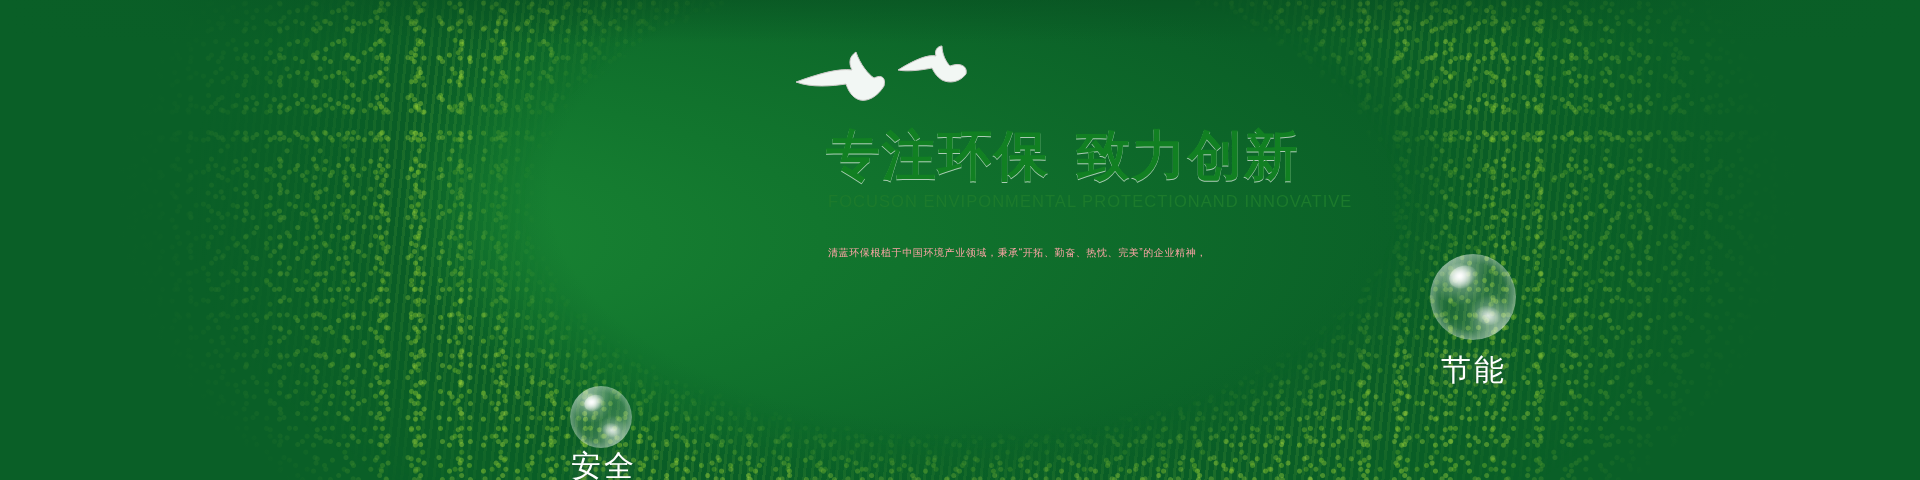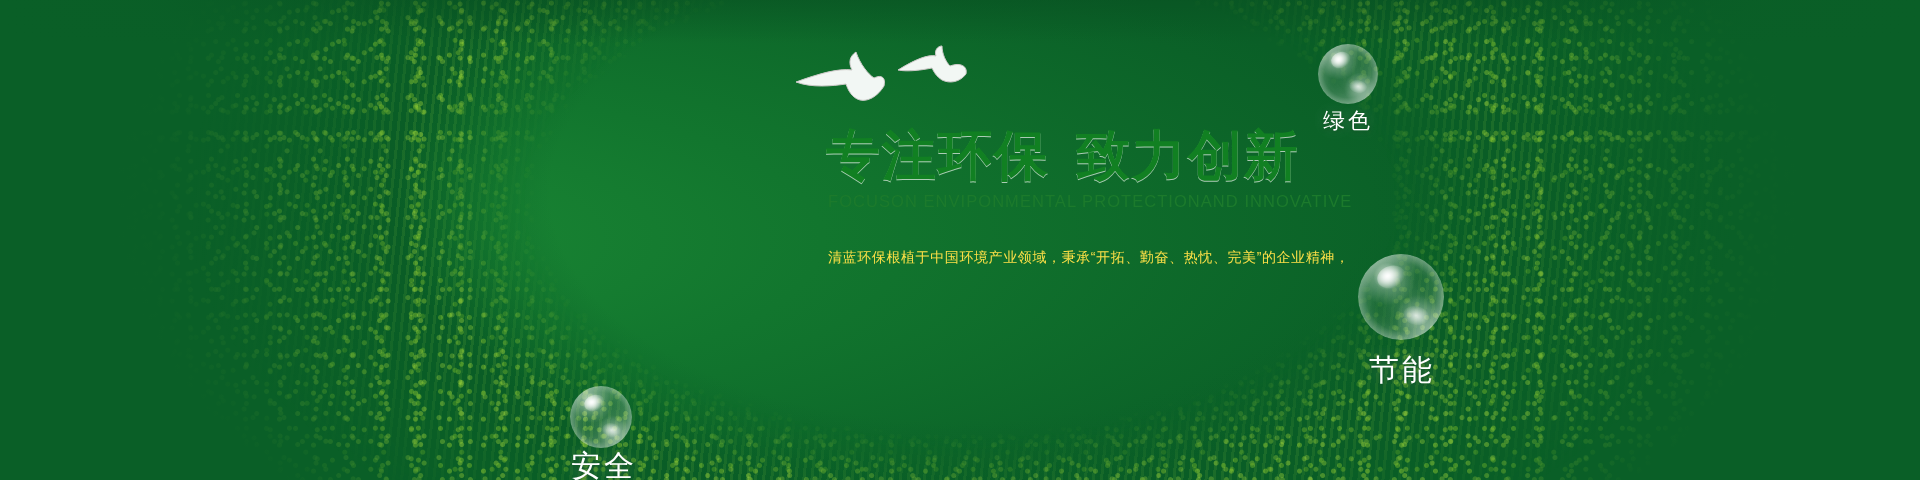--- a/index.html
+++ b/index.html
@@ -149,22 +149,22 @@
     white-space:nowrap;
   }
   .headline .gap{display:inline-block;width:26px;}
   .subhead{
     margin:10px 0 0 2px;
     font-size:16.5px;letter-spacing:1.05px;
     color:#1c7a2c;font-weight:400;white-space:nowrap;
   }
   .para{
     margin:32px 0 0 2px;
-    font-size:14px;line-height:2.0;
-    color:#fde047;letter-spacing:.6px;
+    font-size:10px;line-height:2.0;
+    color:#fca5a5;letter-spacing:.6px;
   }
   .para div{white-space:nowrap;}
 </style>
 </head>
 <body>
 
 <div class="banner">
 
   <div class="sky"></div>
   <div class="sky-haze"></div>
@@ -221,26 +221,22 @@
                C132 36 118 38 108 36 Z"></path>
     </g>
   </svg>
 
 
   <div class="bubble-group" style="left:544px;top:386px;width:120px;height:100px;">
     <div class="bubble" style="width:62px;height:62px;left:26px;top:0;"></div>
     <span class="bubble-label" style="top:60px;">安全</span>
   </div>
 
-  <div class="bubble-group" style="left:1288px;top:44px;width:120px;height:110px;">
-    <div class="bubble" style="width:60px;height:60px;left:30px;top:0;"></div>
-    <span class="bubble-label" style="top:62px;font-size:22px;">绿色</span>
-  </div>
-
-  <div class="bubble-group" style="left:1332px;top:254px;width:140px;height:130px;">
+
+  <div class="bubble-group" style="left:1404px;top:254px;width:140px;height:130px;">
     <div class="bubble" style="width:86px;height:86px;left:26px;top:0;"></div>
     <span class="bubble-label" style="top:96px;">节能</span>
   </div>
 
   <div class="copy">
     <h1 class="headline"><span>专注环保</span><span class="gap"></span><span>致力创新</span></h1>
 
     <div class="subhead">FOCUSON ENVIPONMENTAL PROTECTIONAND INNOVATIVE</div>
 
     <div class="para">

